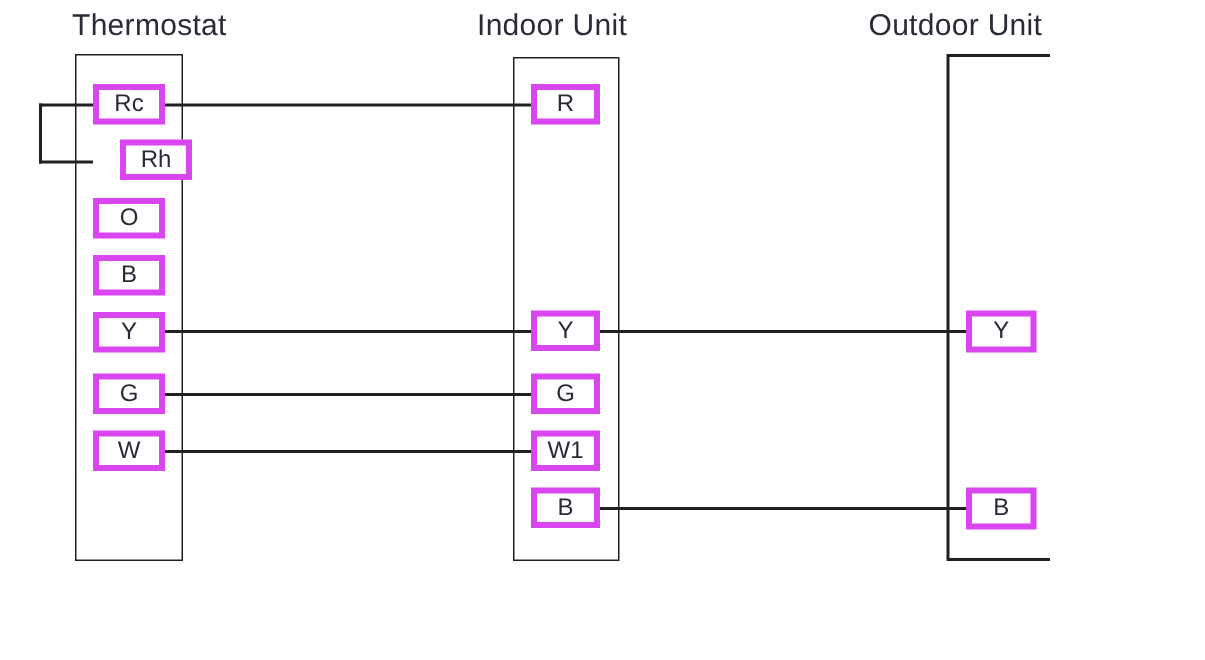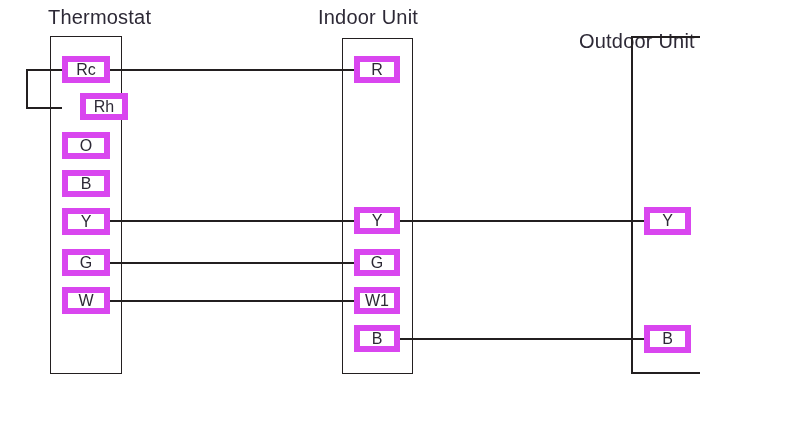--- a/index.html
+++ b/index.html
@@ -21,21 +21,21 @@
   .unit-box{
     position:absolute;
     border:1.5px solid #231f20;
     background:transparent;
     box-sizing:border-box;
   }
   .unit-box.thick{border-width:2.5px;}
   .terminal{
     position:absolute;
     width:48px;height:27px;
-    border:6px solid #d946ef;
+    border:4px solid #d946ef;
     background:#ffffff;
     box-sizing:border-box;
     display:flex;align-items:center;justify-content:center;
     font-size:16px;
     color:#2d2936;
     z-index:3;
   }
   .wire{
     position:absolute;
     height:2px;
@@ -79,21 +79,21 @@
   
   #wire-rc-r   {left:110px;top:68.5px;width:244px;}
   #wire-y-left {left:110px;top:220px;width:244px;}
   #wire-g      {left:110px;top:261.5px;width:244px;}
   #wire-w-w1   {left:110px;top:299.5px;width:244px;}
   #wire-y-right{left:400px;top:220px;width:244px;}
   #wire-b-b    {left:400px;top:337.5px;width:244px;}
 
   #title-thermostat{left:48px;top:6px;}
   #title-indoor{left:318px;top:6px;}
-  #title-outdoor{left:579px;top:6px;margin-top:24px;}
+  #title-outdoor{left:579px;top:6px;}
 </style>
 </head>
 <body>
 
 <div id="canvas">
 
   <div class="unit-title" id="title-thermostat">Thermostat</div>
   <div class="unit-title" id="title-indoor">Indoor Unit</div>
   <div class="unit-title" id="title-outdoor">Outdoor Unit</div>
 

